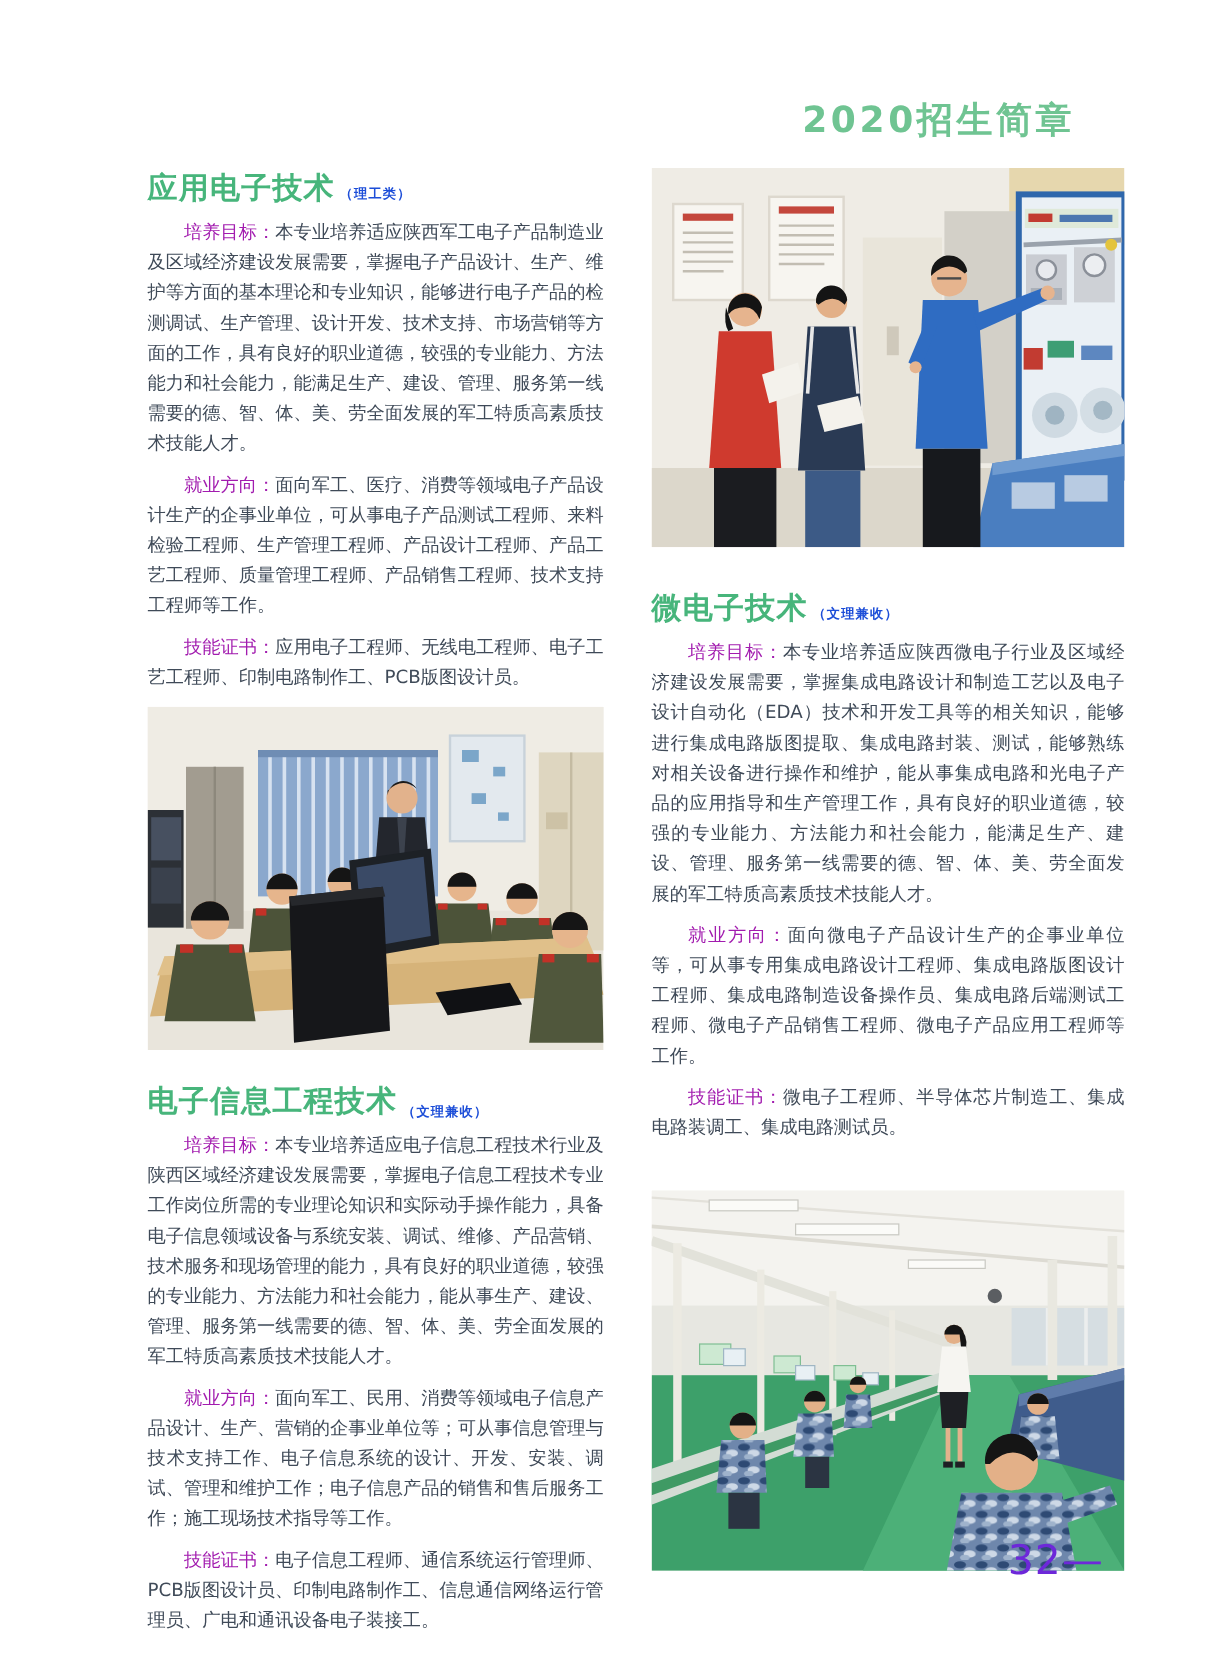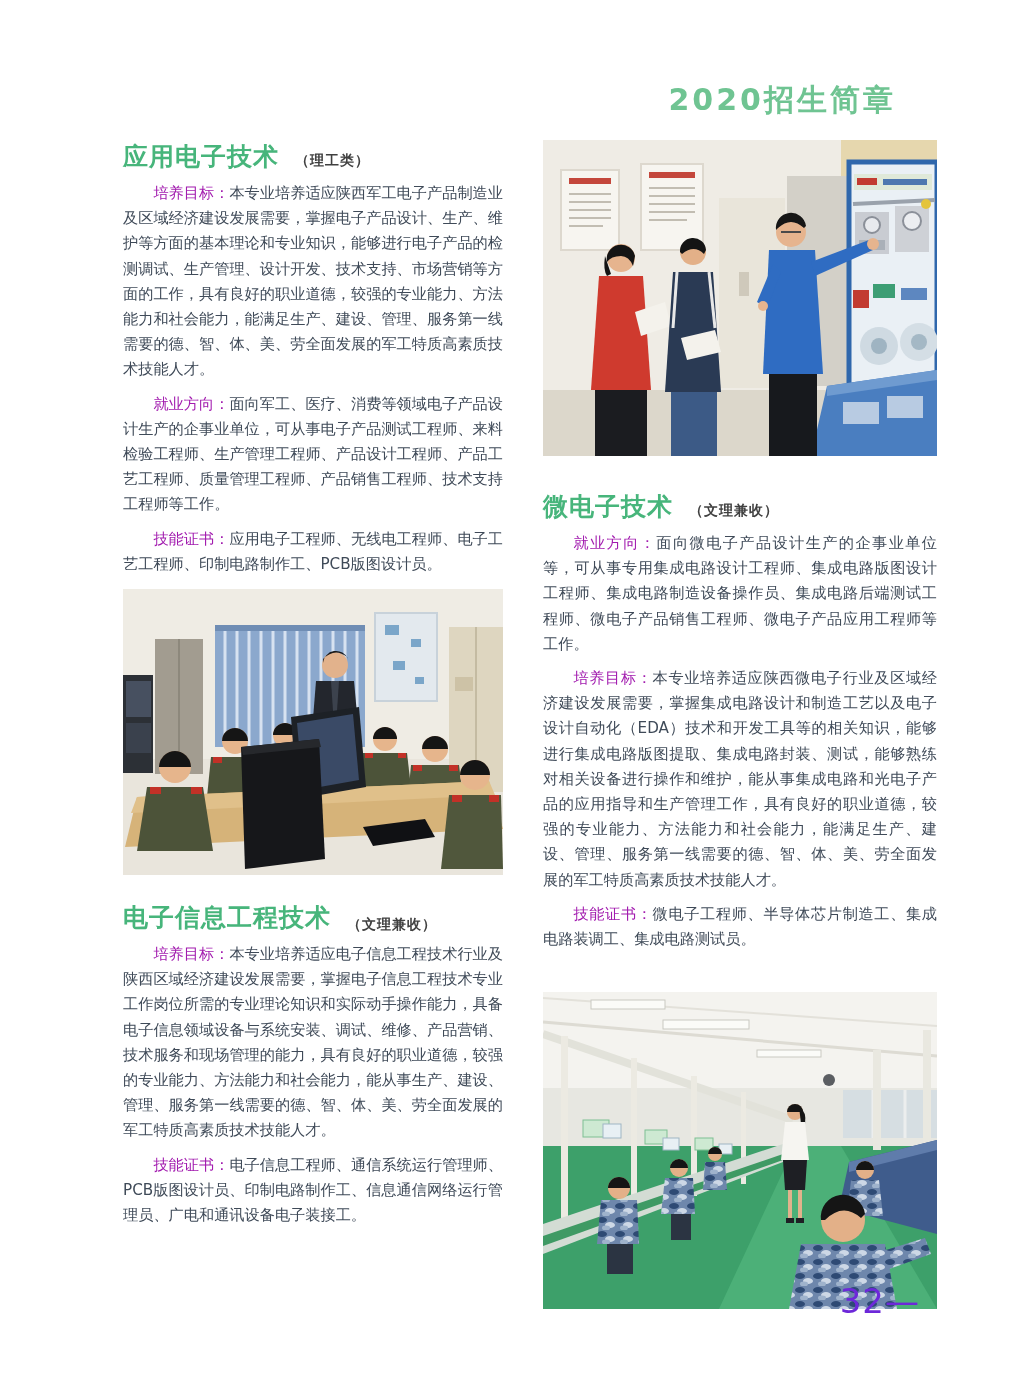--- a/index.html
+++ b/index.html
@@ -10,21 +10,21 @@
   }
   .hdr{
     position:absolute;top:80px;right:84px;
     font-size:30px;font-weight:bold;color:#6fc492;letter-spacing:3px;
   }
   .col{position:absolute;top:140px;}
   .col-left{left:123px;width:380px;}
   .col-right{left:543px;width:394px;}
   .sec-head{display:flex;align-items:baseline;margin:0 0 8px 0;}
   .sec-title{font-size:25px;font-weight:bold;color:#47b57b;letter-spacing:1px;font-family:Liberation Mono, monospace;}
-  .sec-sub{font-size:14px;font-weight:bold;color:#404040;margin-left:16px;letter-spacing:1px;}
+  .sec-sub{font-size:11px;font-weight:bold;color:#1d4ed8;margin-left:4px;letter-spacing:1px;}
   p.body{
     margin:0 0 9px 0;font-size:15.2px;line-height:25.2px;color:#3f4a58;
     text-align:justify;text-indent:2em;
   }
   .p-label{color:#a21caf;}
   .photo{display:block;}
   .mt-photo1{margin-top:12px;}
   .mt-sec2{margin-top:26px;align-items:flex-end;}
   .mt-sec3{margin-top:34px;}
   .mt-photo3{margin-top:40px;}
@@ -157,20 +157,21 @@
           </g>
       </g>
     </svg>
 
     <div class="sec-head mt-sec2">
       <span class="sec-title">电子信息工程技术</span>
       <span class="sec-sub">（文理兼收）</span>
     </div>
 
     <p class="body"><span class="p-label">培养目标：</span><span>本专业培养适应电子信息工程技术行业及陕西区域经济建设发展需要，掌握电子信息工程技术专业工作岗位所需的专业理论知识和实际动手操作能力，具备电子信息领域设备与系统安装、调试、维修、产品营销、技术服务和现场管理的能力，具有良好的职业道德，较强的专业能力、方法能力和社会能力，能从事生产、建设、管理、服务第一线需要的德、智、体、美、劳全面发展的军工特质高素质技术技能人才。</span></p>
+    <p class="body"><span class="p-label">就业方向：</span><span>面向军工、民用、消费等领域电子信息产品设计、生产、营销的企事业单位等；可从事信息管理与技术支持工作、电子信息系统的设计、开发、安装、调试、管理和维护工作；电子信息产品的销售和售后服务工作；施工现场技术指导等工作。</span></p>
     <p class="body"><span class="p-label">技能证书：</span><span>电子信息工程师、通信系统运行管理师、PCB版图设计员、印制电路制作工、信息通信网络运行管理员、广电和通讯设备电子装接工。</span></p>
 
   </div>
 
   <div class="col col-right">
 
     <svg class="photo" width="394" height="316" viewBox="0 0 394 316" role="img">
       <rect width="394" height="316" fill="#efece5"></rect>
       <rect x="298" y="0" width="96" height="64" fill="#e6d7ae"></rect>
       <g>
@@ -253,22 +254,22 @@
         <circle cx="220" cy="166" r="5" fill="#e6b48e"></circle>
         <rect x="226" y="234" width="48" height="82" fill="#17191d"></rect>
       </g>
     </svg>
 
     <div class="sec-head mt-sec3">
       <span class="sec-title">微电子技术</span>
       <span class="sec-sub">（文理兼收）</span>
     </div>
 
+    <p class="body"><span class="p-label">培养目标：</span><span>本专业培养适应陕西微电子行业及区域经济建设发展需要，掌握集成电路设计和制造工艺以及电子设计自动化（EDA）技术和开发工具等的相关知识，能够进行集成电路版图提取、集成电路封装、测试，能够熟练对相关设备进行操作和维护，能从事集成电路和光电子产品的应用指导和生产管理工作，具有良好的职业道德，较强的专业能力、方法能力和社会能力，能满足生产、建设、管理、服务第一线需要的德、智、体、美、劳全面发展的军工特质高素质技术技能人才。</span></p>
     <p class="body"><span class="p-label">就业方向：</span><span>面向微电子产品设计生产的企事业单位等，可从事专用集成电路设计工程师、集成电路版图设计工程师、集成电路制造设备操作员、集成电路后端测试工程师、微电子产品销售工程师、微电子产品应用工程师等工作。</span></p>
-    <p class="body"><span class="p-label">培养目标：</span><span>本专业培养适应陕西微电子行业及区域经济建设发展需要，掌握集成电路设计和制造工艺以及电子设计自动化（EDA）技术和开发工具等的相关知识，能够进行集成电路版图提取、集成电路封装、测试，能够熟练对相关设备进行操作和维护，能从事集成电路和光电子产品的应用指导和生产管理工作，具有良好的职业道德，较强的专业能力、方法能力和社会能力，能满足生产、建设、管理、服务第一线需要的德、智、体、美、劳全面发展的军工特质高素质技术技能人才。</span></p>
     <p class="body"><span class="p-label">技能证书：</span><span>微电子工程师、半导体芯片制造工、集成电路装调工、集成电路测试员。</span></p>
 
     <svg class="photo mt-photo3" width="394" height="317" viewBox="0 0 394 317" role="img">
       <defs>
         <pattern id="camo" width="18" height="14" patternUnits="userSpaceOnUse">
           <rect width="18" height="14" fill="#6e87ac"></rect>
           <ellipse cx="5" cy="4" rx="5" ry="3" fill="#2e4a74"></ellipse>
           <ellipse cx="13" cy="9" rx="5" ry="3" fill="#cdd8e6"></ellipse>
           <ellipse cx="9" cy="12" rx="4" ry="2.4" fill="#9fb3cc"></ellipse>
         </pattern>

